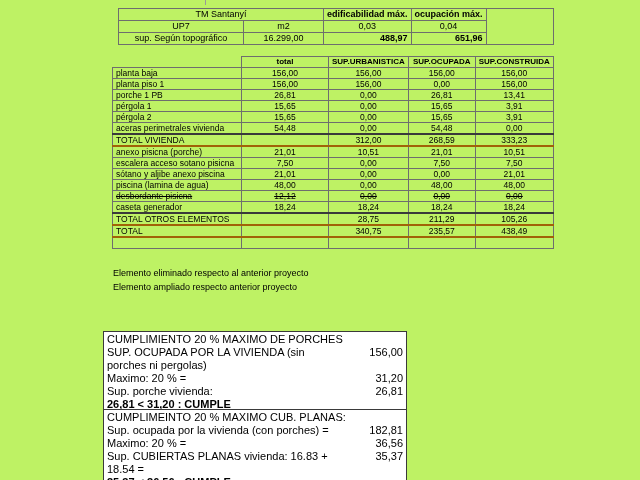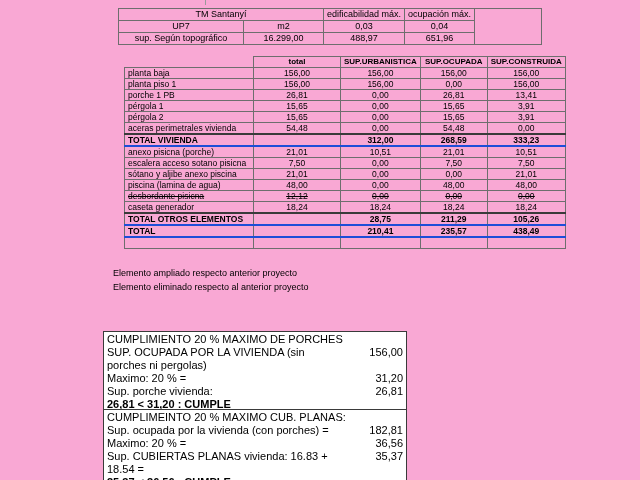--- a/index.html
+++ b/index.html
@@ -1,38 +1,38 @@
 <!DOCTYPE html>
 <html><head>
 <meta charset="utf-8">
 <style>
   html,body{margin:0;padding:0;background:#ffffff;}
-  #canvas{position:relative;width:640px;height:480px;background:#f9a8d4;overflow:hidden;
+  #canvas{position:relative;width:640px;height:480px;background:#bef264;overflow:hidden;
           font-family:"Liberation Sans", sans-serif;color:#000;}
 
   
   table{border-collapse:collapse;table-layout:fixed;}
   td{border:1px solid #6e6e6e;padding:0 3px;white-space:nowrap;overflow:hidden;
      font-size:8.5px;line-height:10px;height:10px;vertical-align:middle;}
   .num{text-align:center;}
   .lab{text-align:left;}
   .ctr{text-align:center;}
-  .b{font-weight:normal;}
+  .b{font-weight:bold;text-align:right;}
   .strike{text-decoration:line-through;}
 
   
   #top-table{position:absolute;left:118px;top:8px;}
   #top-table td{height:11px;font-size:9px;line-height:11px;}
 
   
-  #main-table{position:absolute;left:124px;top:56px;}
+  #main-table{position:absolute;left:112px;top:56px;}
   #main-table td{height:10px;}
   #main-table td.hdr{font-size:8px;font-weight:bold;text-align:center;}
   td.noedge{border-top:none;border-left:none;}
-  tr.row-total td{border-top:2px solid #3a3a3a;border-bottom:2px solid #1d4ed8;font-weight:bold;}
+  tr.row-total td{border-top:2px solid #3a3a3a;border-bottom:2px solid #a16207;font-weight:normal;}
 
   
   #legend{position:absolute;left:113px;top:266px;font-size:9px;line-height:14px;}
 
   
   .cbox{position:absolute;left:103px;width:304px;border:1px solid #3a3a3a;
         border-bottom:2px solid #3a3a3a;background:#fff;font-size:11px;line-height:13px;
         padding:1px 3px;box-sizing:border-box;}
   #box-porches{top:331px;}
   #box-planas{top:409px;}
@@ -189,37 +189,37 @@
     <tr class="row-total">
       <td class="lab">TOTAL OTROS ELEMENTOS</td>
       <td class="num"></td>
       <td class="num">28,75</td>
       <td class="num">211,29</td>
       <td class="num">105,26</td>
     </tr>
     <tr class="row-total">
       <td class="lab">TOTAL</td>
       <td class="num"></td>
-      <td class="num">210,41</td>
+      <td class="num">340,75</td>
       <td class="num">235,57</td>
       <td class="num">438,49</td>
     </tr>
     <tr>
       <td class="lab"></td>
       <td class="num"></td>
       <td class="num"></td>
       <td class="num"></td>
       <td class="num"></td>
     </tr>
   </tbody>
     </table>
 
   <div id="legend">
+    <div>Elemento eliminado respecto al anterior proyecto</div>
     <div>Elemento ampliado respecto anterior proyecto</div>
-    <div>Elemento eliminado respecto al anterior proyecto</div>
   </div>
 
   <div id="box-porches" class="cbox">
     <div>CUMPLIMIENTO 20 % MAXIMO DE PORCHES</div>
     <div class="crow">
       <span>SUP. OCUPADA POR LA VIVIENDA (sin porches ni pergolas)</span>
       <span>156,00</span>
     </div>
     <div class="crow">
       <span>Maximo: 20 % =</span>

